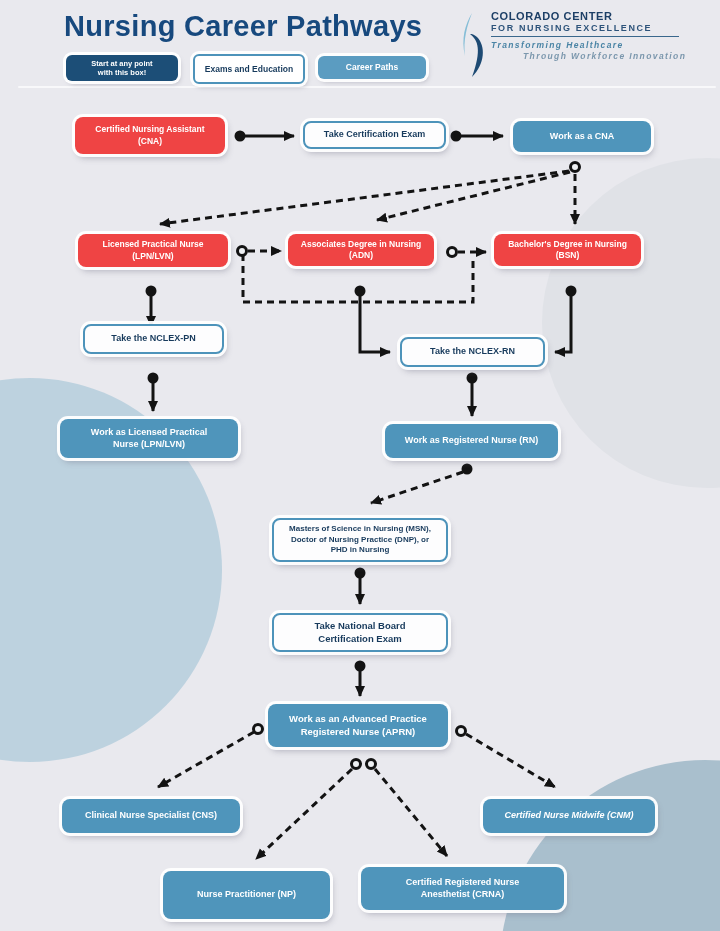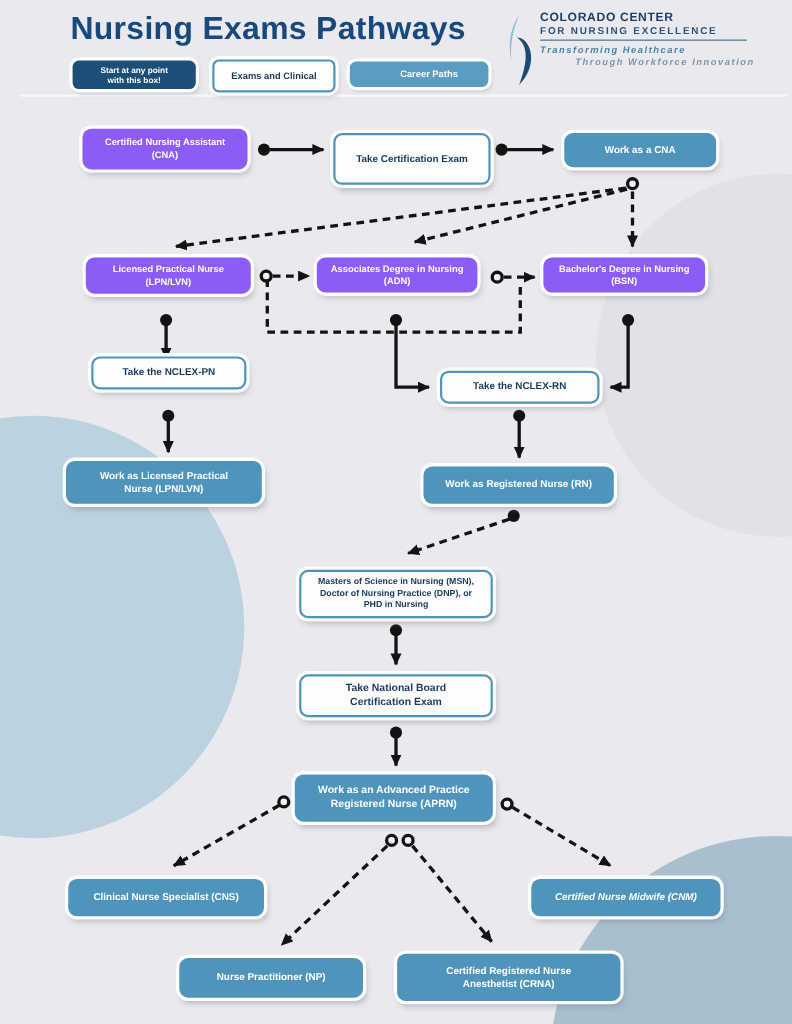--- a/index.html
+++ b/index.html
@@ -15,57 +15,57 @@
   .card-line{position:absolute;left:18px;top:86px;width:698px;height:2px;background:#fafafc;opacity:.85;z-index:1;border-radius:2px;}
 
   
   .header{position:absolute;left:0;top:0;width:720px;height:100px;z-index:3;}
   .title{position:absolute;left:64px;top:10px;font-size:29px;font-weight:800;letter-spacing:.3px;color:#17497e;}
   .legend-box{position:absolute;display:flex;align-items:center;justify-content:center;text-align:center;
     border-radius:6px;font-weight:700;white-space:pre-line;line-height:1.2;
     box-shadow:0 0 0 3px rgba(255,255,255,.95),2px 3px 5px rgba(110,110,130,.4);}
   .legend-start{left:66px;top:55px;width:112px;height:26px;background:#1c4e77;color:#fff;font-size:7.5px;}
   .legend-exam{left:193px;top:54px;width:108px;height:26px;background:#fff;border:2px solid #4d93ba;color:#173a5c;font-size:8.5px;}
-  .legend-career{left:318px;top:56px;width:108px;height:23px;background:#5b9cc1;color:#fff;font-size:8.5px;padding-left:18px;}
+  .legend-career{left:318px;top:56px;width:108px;height:23px;background:#5b9cc1;color:#fff;font-size:8.5px;}
 
   
   .logo{position:absolute;left:460px;top:10px;width:250px;height:68px;display:flex;gap:5px;}
   .logo-icon{flex:0 0 auto;margin-top:2px;}
   .logo-text{display:flex;flex-direction:column;}
   .logo-l1{font-size:11px;font-weight:800;color:#1d3f66;letter-spacing:.6px;}
   .logo-l2{font-size:9px;font-weight:700;color:#2d537a;letter-spacing:1.6px;margin-top:1px;}
   .logo-rule{width:188px;height:1px;background:#39678c;margin:3px 0 3px 0;}
   .logo-t1,.logo-t2{font-size:8.5px;font-style:italic;font-weight:700;color:#4a84a5;letter-spacing:1.4px;}
   .logo-t2{color:#7b97ad;margin-top:1px;margin-left:32px;}
 
   
   .node{position:absolute;z-index:2;display:flex;align-items:center;justify-content:center;
     text-align:center;border-radius:8px;font-weight:700;font-size:9px;line-height:1.3;
     white-space:pre-line;padding:2px 4px;box-sizing:border-box;
     box-shadow:0 0 0 3px rgba(255,255,255,.95),2px 4px 6px rgba(110,110,130,.45);}
-  .node.start{background:#8b5cf6;color:#fff;}
+  .node.start{background:#ef4444;color:#fff;}
   .node.exam{background:#fdfdfe;border:2.5px solid #4d93ba;color:#173a5c;}
   .node.career{background:#4f95bb;color:#fff;}
 
   .n-cna{left:75px;top:117px;width:150px;height:37px;font-size:8.5px;}
-  .n-cert-exam{left:303px;top:121px;width:143px;height:47px;}
+  .n-cert-exam{left:303px;top:121px;width:143px;height:28px;}
   .n-work-cna{left:513px;top:121px;width:138px;height:31px;}
   .n-lpn{left:78px;top:234px;width:150px;height:33px;font-size:8.5px;}
   .n-adn{left:288px;top:234px;width:146px;height:32px;font-size:8.5px;}
   .n-bsn{left:494px;top:234px;width:147px;height:32px;font-size:8.5px;}
   .n-nclex-pn{left:83px;top:324px;width:141px;height:30px;}
   .n-nclex-rn{left:400px;top:337px;width:145px;height:30px;}
   .n-work-lpn{left:60px;top:419px;width:178px;height:39px;}
   .n-work-rn{left:385px;top:424px;width:173px;height:34px;}
   .n-msn{left:272px;top:518px;width:176px;height:44px;font-size:8px;}
   .n-board-exam{left:272px;top:613px;width:176px;height:39px;font-size:9.5px;}
   .n-aprn{left:268px;top:704px;width:180px;height:43px;font-size:9.5px;}
   .n-cns{left:62px;top:799px;width:178px;height:34px;}
   .n-cnm{left:483px;top:799px;width:172px;height:34px;font-style:italic;}
-  .n-np{left:163px;top:871px;width:167px;height:36px;}
+  .n-np{left:163px;top:871px;width:167px;height:48px;}
   .n-crna{left:361px;top:867px;width:203px;height:43px;}
 
   svg.wires{position:absolute;left:0;top:0;z-index:1;}
   .s{stroke:#131313;stroke-width:3;fill:none;}
   .d{stroke:#131313;stroke-width:3;fill:none;stroke-dasharray:7 5;}
   .dot{fill:#131313;}
   .ring{fill:#eef0f3;stroke:#131313;stroke-width:3;}
 </style>
 </head>
 <body>
@@ -158,24 +158,24 @@
       <path class="d" d="M352,769 L256,859" marker-end="url(#arr)"></path>
       <circle class="ring" cx="356" cy="764" r="4.5"></circle>
     </g>
     <g>
       <path class="d" d="M375,769 L447,856" marker-end="url(#arr)"></path>
       <circle class="ring" cx="371" cy="764" r="4.5"></circle>
     </g>
   </svg>
 
   <div class="header">
-    <div class="title">Nursing Exams Pathways</div>
+    <div class="title">Nursing Career Pathways</div>
     <div class="legend-box legend-start">Start at any point
 with this box!</div>
-    <div class="legend-box legend-exam">Exams and Clinical</div>
+    <div class="legend-box legend-exam">Exams and Education</div>
     <div class="legend-box legend-career">Career Paths</div>
 
     <div class="logo">
       <svg class="logo-icon" width="26" height="66" viewBox="0 0 26 66">
         <path d="M12,1 C5,13 1,26 5,44 C3,28 7,14 12,1 Z" fill="#86bed7"></path>
         <path d="M10,22 C18,28 22,38 12,65 C25,52 26,34 17,25 C14,22.5 12,22 10,22 Z" fill="#1d4a73"></path>
       </svg>
       <div class="logo-text">
         <span class="logo-l1">COLORADO CENTER</span>
         <span class="logo-l2">FOR NURSING EXCELLENCE</span>

